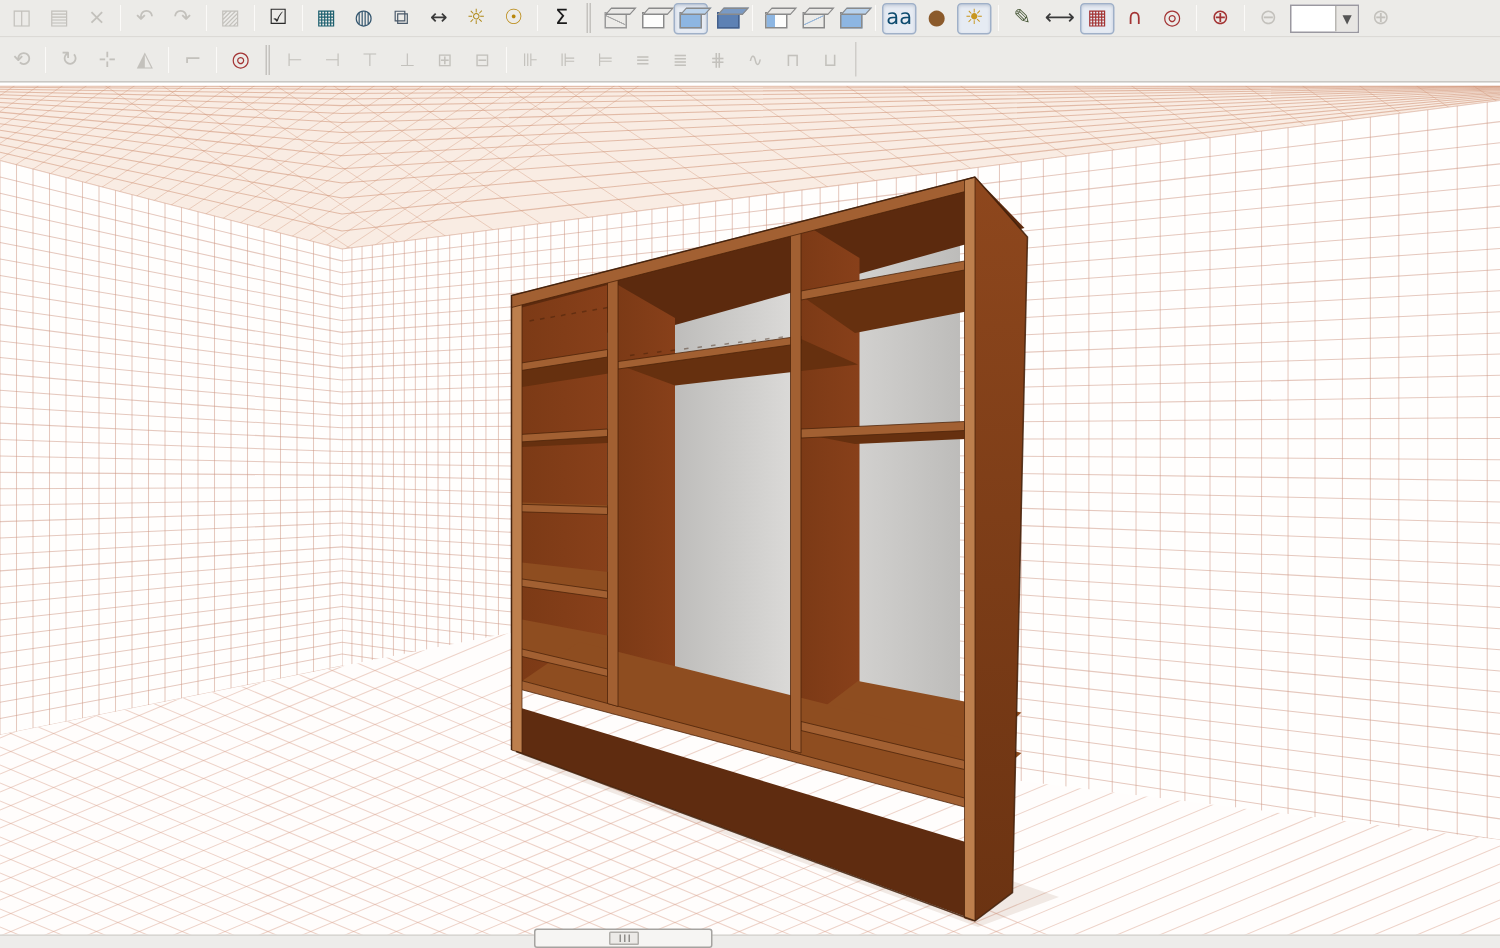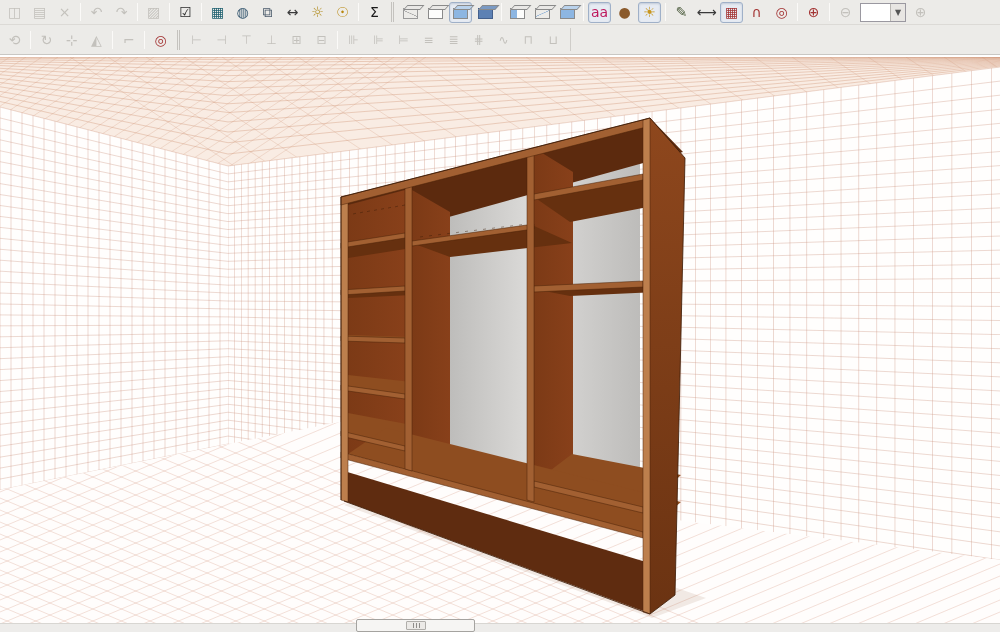--- a/index.html
+++ b/index.html
@@ -93,21 +93,21 @@
     <span class="tb-btn">
       <span class="cube bluface"></span>
     </span>
     <span class="tb-btn">
       <span class="cube wire2"></span>
     </span>
     <span class="tb-btn">
       <span class="cube blue"></span>
     </span>
     <span class="tb-sep"></span>
-    <span class="tb-btn pressed" style="color: #be185d;">aa</span>
+    <span class="tb-btn pressed" style="color: #0c4a6e;">aa</span>
     <span class="tb-btn" style="color: rgb(139, 90, 43);">●</span>
     <span class="tb-btn pressed" style="color: rgb(200, 150, 30);">☀</span>
     <span class="tb-sep"></span>
     <span class="tb-btn" style="color: rgb(74, 90, 58);">✎</span>
     <span class="tb-btn" style="color: rgb(58, 58, 58);">⟷</span>
     <span class="tb-btn pressed" style="color: rgb(163, 51, 51);">▦</span>
     <span class="tb-btn" style="color: rgb(163, 51, 51);">∩</span>
     <span class="tb-btn" style="color: rgb(163, 51, 51);">◎</span>
     <span class="tb-sep"></span>
     <span class="tb-btn" style="color: rgb(163, 51, 51);">⊕</span>

